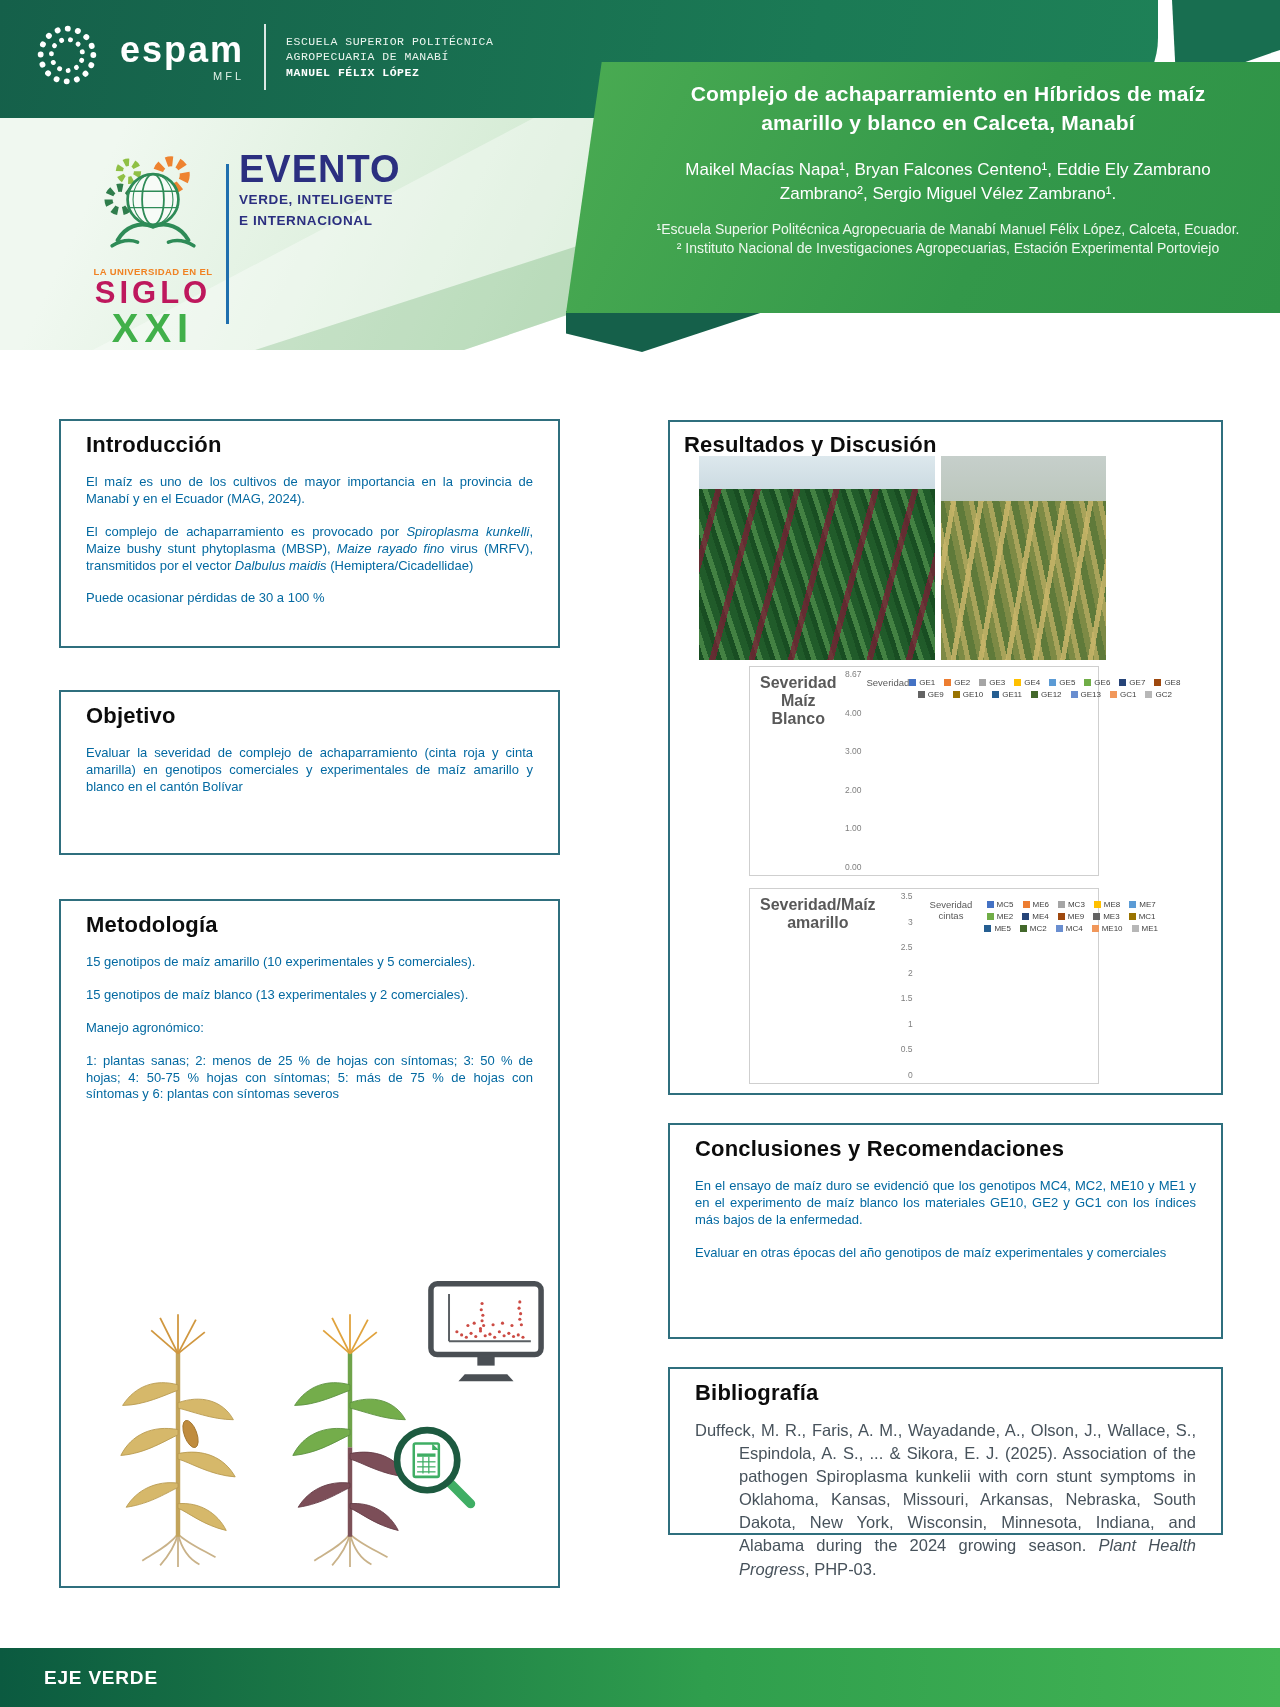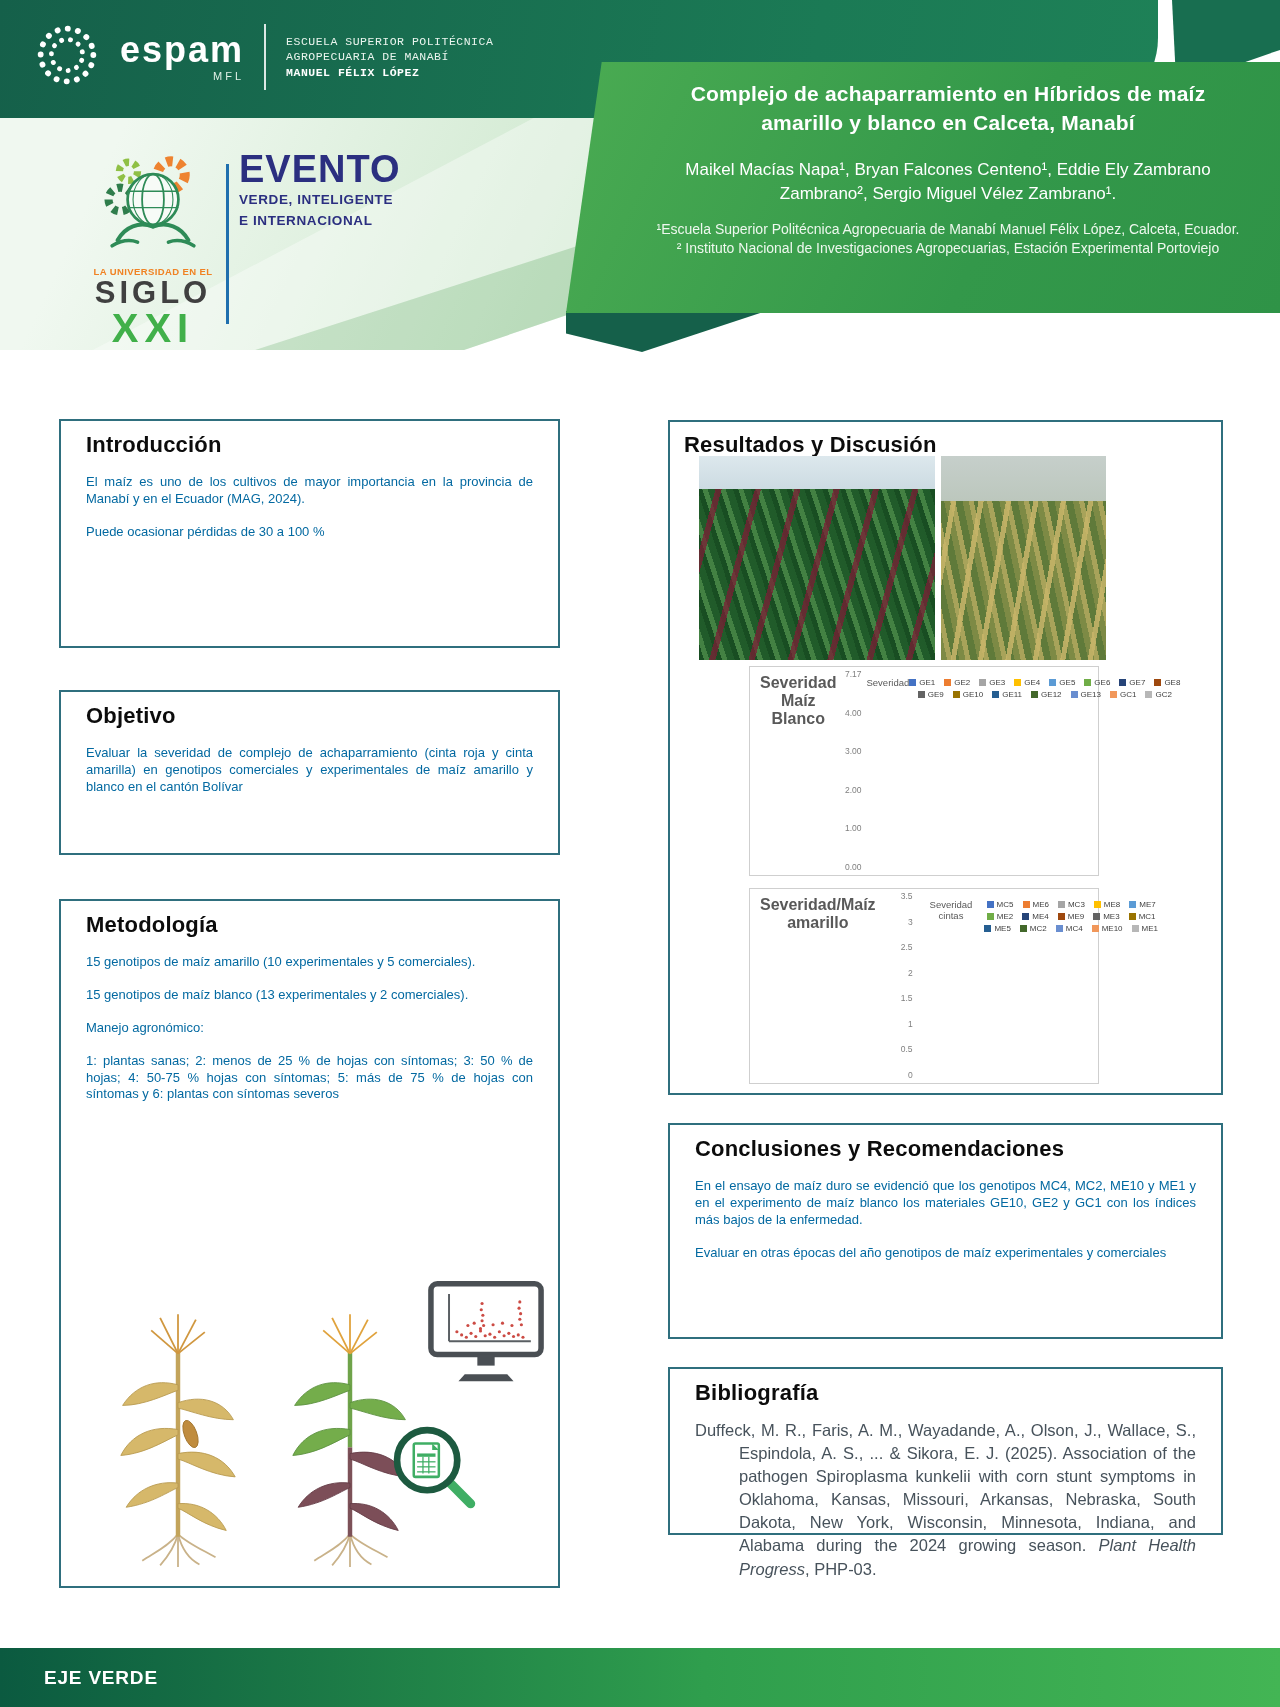--- a/index.html
+++ b/index.html
@@ -35,21 +35,21 @@
   .espam-word{color:#fff;font-weight:bold;font-size:36px;letter-spacing:2px;line-height:1;}
   .espam-sub{color:#dff0e6;font-size:11px;letter-spacing:3px;text-align:right;margin-top:2px;}
   .espam-div{width:2px;height:66px;background:rgba(255,255,255,.85);margin:0 6px;}
   .espam-inst{font-family:"Liberation Mono",monospace;font-size:11.5px;line-height:1.35;
               letter-spacing:.5px;color:#eaf5ee;}
   .espam-inst .b3{font-weight:bold;color:#fff;}
   
   .evlogo{position:absolute;left:92px;top:148px;display:flex;align-items:flex-start;}
   .ev-left{width:122px;text-align:center;}
   .ev-tag{color:#f08223;font-size:9.5px;font-weight:bold;letter-spacing:.4px;margin-top:2px;}
-  .ev-siglo{color:#404040;font-size:31px;font-weight:bold;letter-spacing:4px;line-height:1;}
+  .ev-siglo{color:#be185d;font-size:31px;font-weight:bold;letter-spacing:4px;line-height:1;}
   .ev-xxi{color:#41b04a;font-size:40px;font-weight:bold;letter-spacing:6px;line-height:1;}
   .ev-div{width:3px;background:#1f6fae;height:160px;margin:16px 10px 0 12px;}
   .ev-right{padding-top:0;}
   .ev-num{color:#2b2f80;font-size:92px;font-weight:bold;line-height:.95;letter-spacing:-2px;position:relative;display:inline-block;}
   .ev-deg{position:absolute;right:-16px;top:-4px;font-size:30px;font-weight:bold;}
   .ev-evento{color:#2b2f80;font-size:38px;font-weight:bold;letter-spacing:1px;line-height:1;margin-top:2px;}
   .ev-sub{color:#2b2f80;font-size:13.5px;font-weight:bold;letter-spacing:.6px;line-height:1.25;margin-top:4px;}
   
   .panel{position:absolute;background:#fff;border:2px solid #2f6f7e;box-sizing:border-box;
          padding:11px 25px;}
@@ -174,20 +174,21 @@
       <div class="poster-affil">
         <div>¹Escuela Superior Politécnica Agropecuaria de Manabí Manuel Félix López, Calceta, Ecuador.</div>
         <div>² Instituto Nacional de Investigaciones Agropecuarias, Estación Experimental Portoviejo</div>
       </div>
     </div>
   </div>
 
   <div class="panel" id="p-intro">
     <h2>Introducción</h2>
     <p>El maíz es uno de los cultivos de mayor importancia en la provincia de Manabí y en el Ecuador (MAG, 2024).</p>
+    <p class="tight">El complejo de achaparramiento es provocado por <i>Spiroplasma kunkelli</i>, Maize bushy stunt phytoplasma (MBSP), <i>Maize rayado fino</i> virus (MRFV), transmitidos por el vector <i>Dalbulus maidis</i> (Hemiptera/Cicadellidae)</p>
     <p>Puede ocasionar pérdidas de 30 a 100 %</p>
   </div>
 
   <div class="panel" id="p-obj">
     <h2>Objetivo</h2>
     <p>Evaluar la severidad de complejo de achaparramiento (cinta roja y cinta amarilla) en genotipos comerciales y experimentales de maíz amarillo y blanco en el cantón Bolívar</p>
   </div>
 
   <div class="panel" id="p-met">
     <h2>Metodología</h2>
@@ -329,21 +330,21 @@
 
     <div class="chart" id="chart0">
       <div class="chart-title">Severidad Maíz Blanco</div>
       <div class="chart-body">
         <div class="yaxis">
             <span class="ytick" style="bottom: 0%;">0.00</span>
             <span class="ytick" style="bottom: 20%;">1.00</span>
             <span class="ytick" style="bottom: 40%;">2.00</span>
             <span class="ytick" style="bottom: 60%;">3.00</span>
             <span class="ytick" style="bottom: 80%;">4.00</span>
-            <span class="ytick" style="bottom: 100%;">7.17</span>
+            <span class="ytick" style="bottom: 100%;">8.67</span>
           </div>
         <div class="plot">
             <div class="gridline" style="bottom: 20%;"></div>
             <div class="gridline" style="bottom: 40%;"></div>
             <div class="gridline" style="bottom: 60%;"></div>
             <div class="gridline" style="bottom: 80%;"></div>
             <div class="gridline" style="bottom: 100%;"></div>
             <div class="bars">
               <div class="bar" title="GE1: 4.6" style="height: 92%; background: rgb(68, 114, 196);"></div>
               <div class="bar" title="GE2: 4.4" style="height: 88%; background: rgb(237, 125, 49);"></div>

